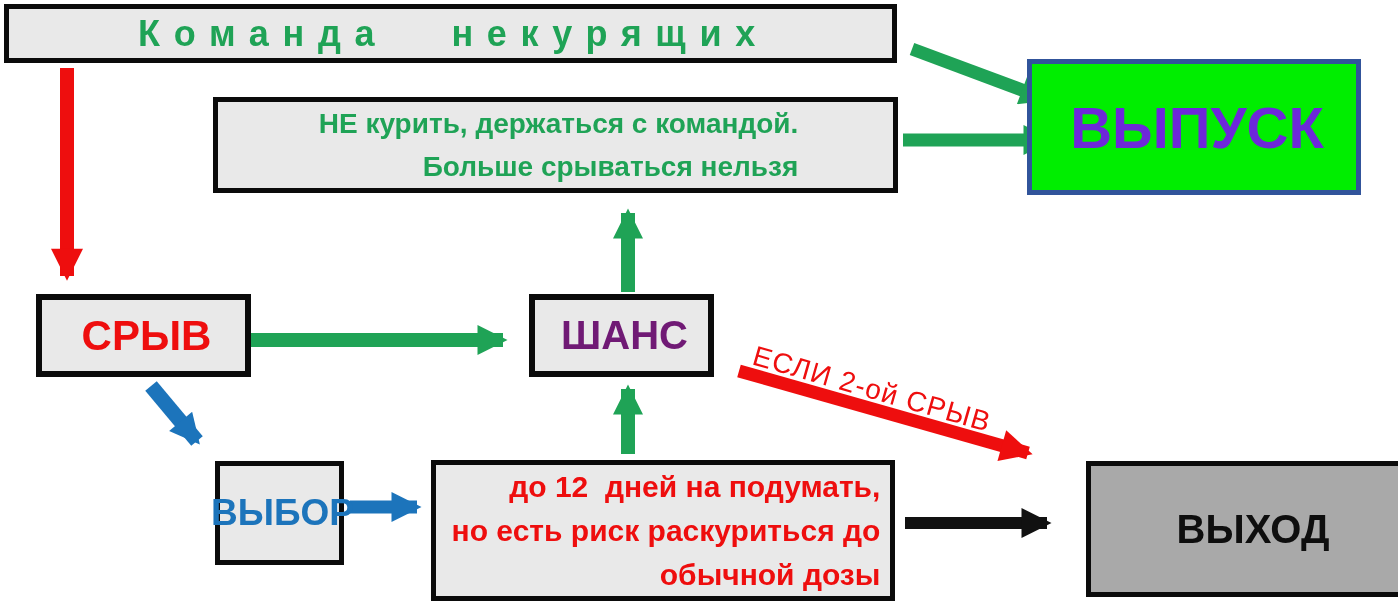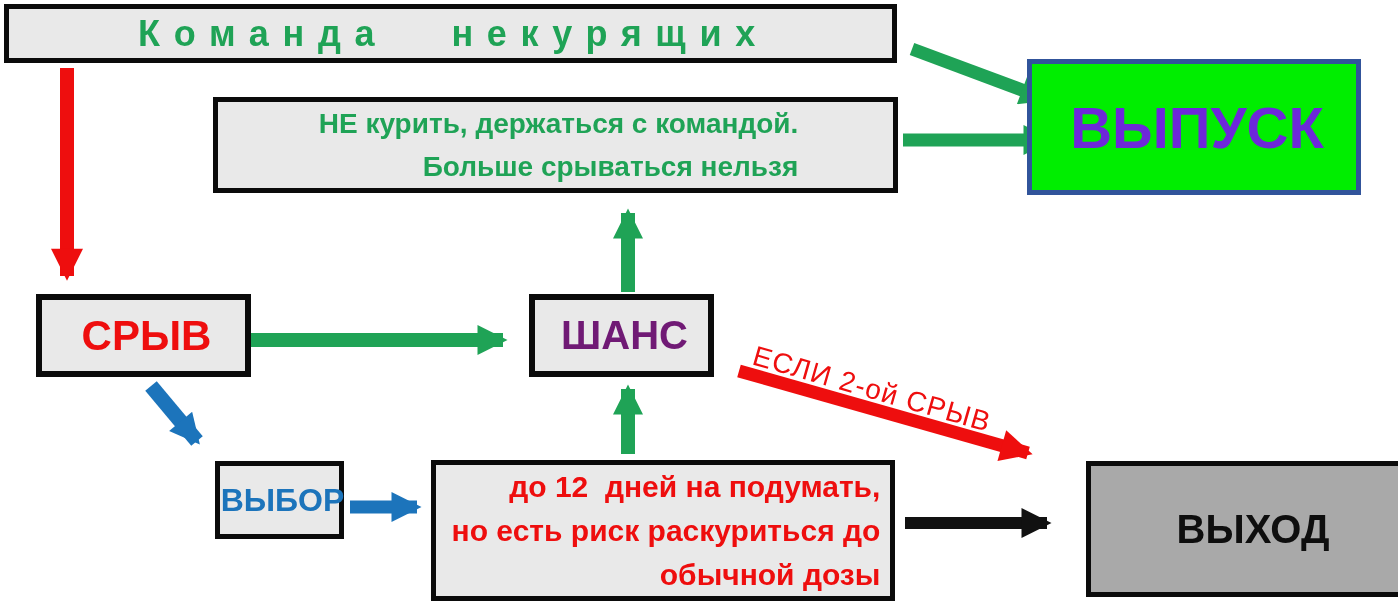--- a/index.html
+++ b/index.html
@@ -65,23 +65,23 @@
     font-size: 42px;
     margin-left: 32px;
   }
   .shans-box {
     left: 529px; top: 294px; width: 185px; height: 83px;
     border-width: 6px;
     color: #701a75;
     font-size: 40px;
   }
   .vybor-box {
-    left: 215px; top: 461px; width: 129px; height: 78px;
+    left: 215px; top: 461px; width: 129px; height: 104px;
     color: #1C74BB;
-    font-size: 32px;
+    font-size: 37px;
   }
   .think-box {
     left: 431px; top: 460px; width: 464px; height: 141px;
     color: #EE0E0E;
     font-size: 30px;
     line-height: 44px;
   }
   .vykhod-box {
     left: 1063px; top: 461px; width: 328px; height: 136px;
     background: #A9A9A9;

